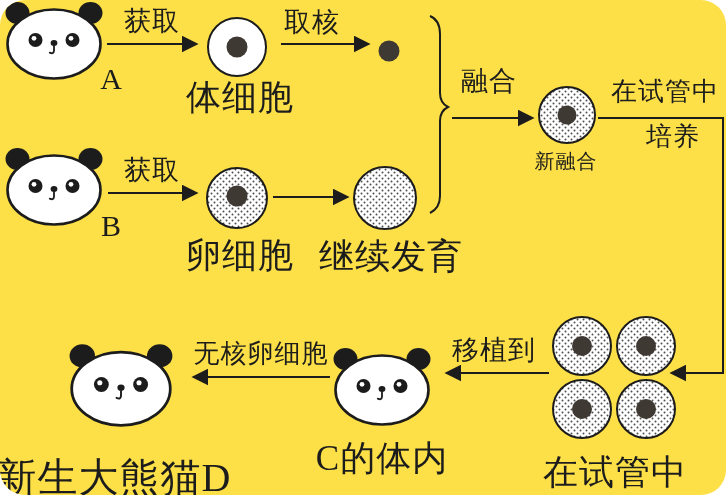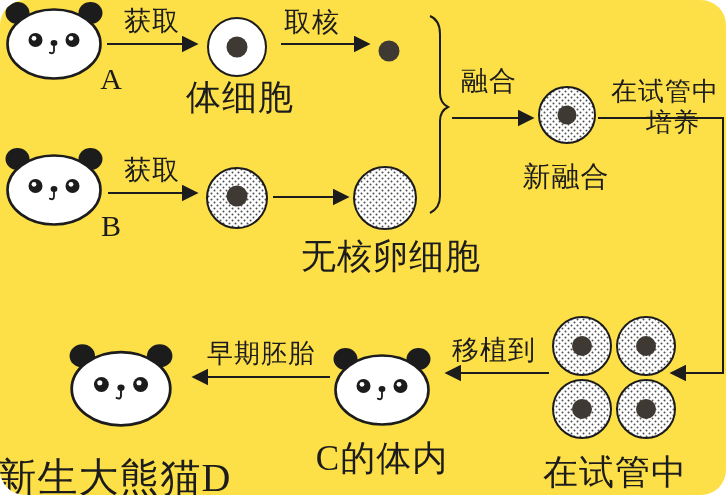--- a/index.html
+++ b/index.html
@@ -17,21 +17,21 @@
     position:absolute;
     transform:translateX(-50%);
     white-space:nowrap;
     line-height:1;
     letter-spacing:1px;
     color:#1c1c1c;
     font-family:"Liberation Serif","DejaVu Serif",serif;
   }
   .fs26{font-size:26px;}
   .fs27{font-size:27px;}
-  .fs28{font-size:28px;margin-top:12px;}
+  .fs28{font-size:20px;}
   .fs29{font-size:35px;}
   .fs30{font-size:40px;}
   .latin{font-size:30px;letter-spacing:0;}
 </style>
 </head>
 <body>
 
 <div id="stage">
 
   <svg id="art" width="726" height="495" viewBox="0 0 726 495">
@@ -104,28 +104,29 @@
     <path d="M330 377 H194" stroke="#1c1c1c" stroke-width="2" marker-end="url(#ah)"></path>
   </svg>
 
   <div class="lbl fs27" style="left:152px;top:8px">获取</div>
   <div class="lbl latin" style="left:111px;top:64px">A</div>
   <div class="lbl fs29" style="left:240px;top:80px">体细胞</div>
   <div class="lbl fs27" style="left:312px;top:9px">取核</div>
 
   <div class="lbl fs27" style="left:152px;top:157px">获取</div>
   <div class="lbl latin" style="left:111px;top:211px">B</div>
-  <div class="lbl fs29" style="left:391px;top:239px">无核卵细胞</div>
+  <div class="lbl fs29" style="left:240px;top:238px">卵细胞</div>
+  <div class="lbl fs29" style="left:391px;top:239px">继续发育</div>
 
   <div class="lbl fs27" style="left:489px;top:68px">融合</div>
   <div class="lbl fs28" style="left:566px;top:151px">新融合</div>
 
   <div class="lbl fs26" style="left:665px;top:79px">在试管中</div>
-  <div class="lbl fs26" style="left:673px;top:110px">培养</div>
+  <div class="lbl fs26" style="left:673px;top:124px">培养</div>
 
   <div class="lbl fs29" style="left:615px;top:455px">在试管中</div>
   <div class="lbl fs27" style="left:494px;top:337px">移植到</div>
   <div class="lbl fs29" style="left:382px;top:441px">C的体内</div>
 
-  <div class="lbl fs26" style="left:261px;top:341px">早期胚胎</div>
+  <div class="lbl fs26" style="left:261px;top:341px">无核卵细胞</div>
   <div class="lbl fs30" style="left:114px;top:458px">新生大熊猫D</div>
 
 </div>
 
 </body></html>

